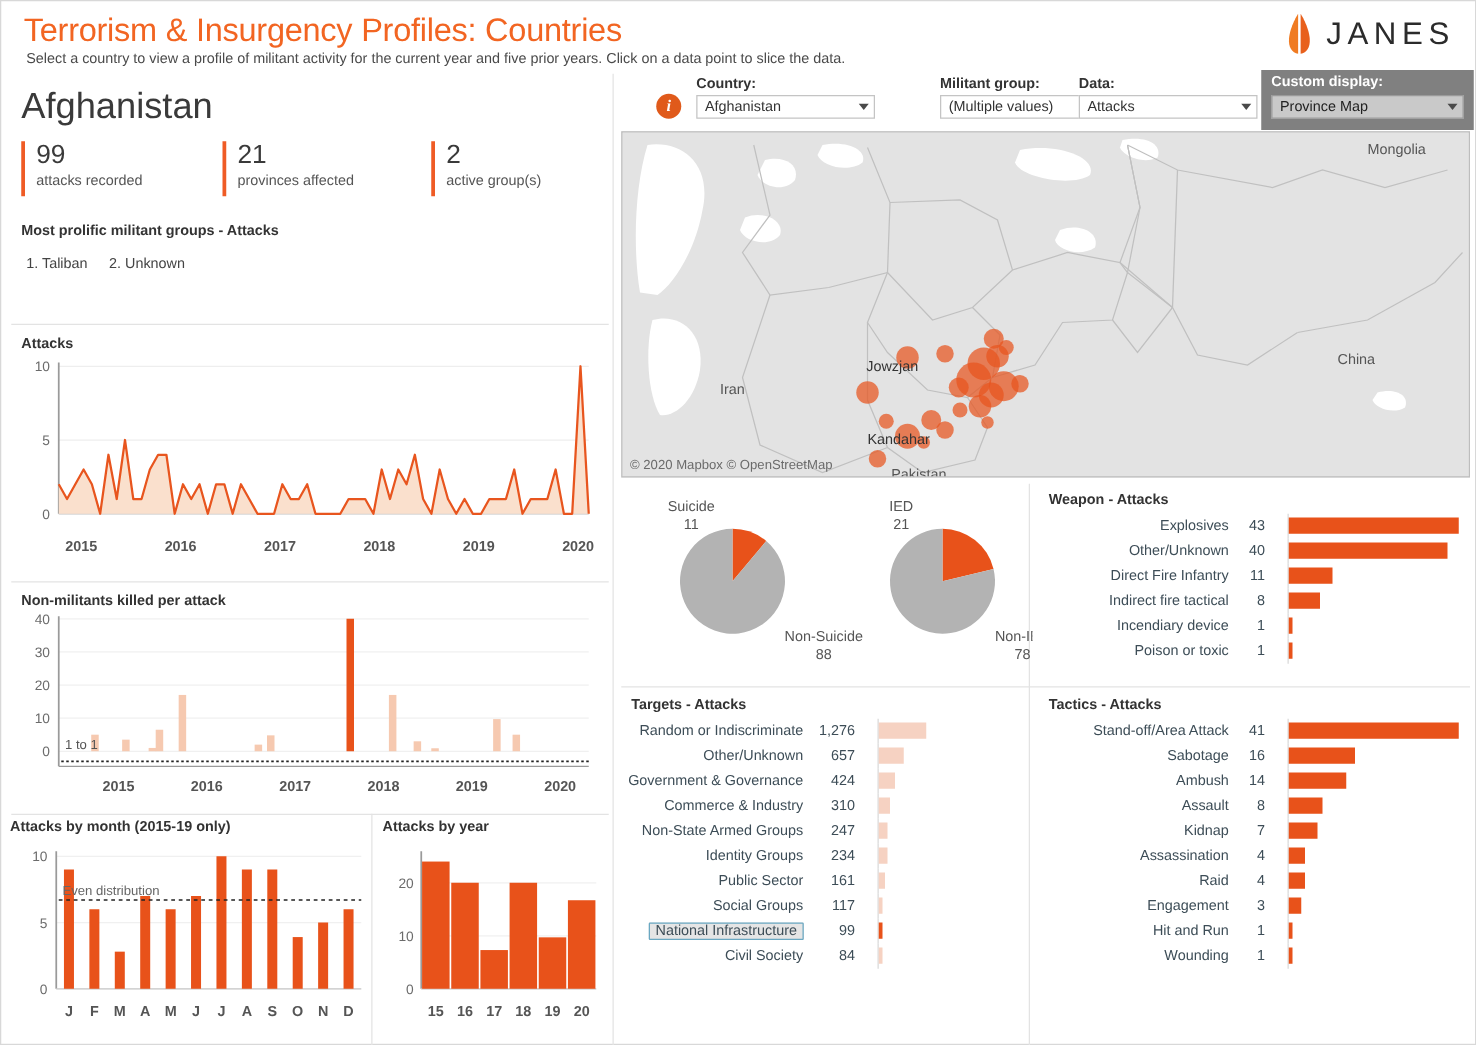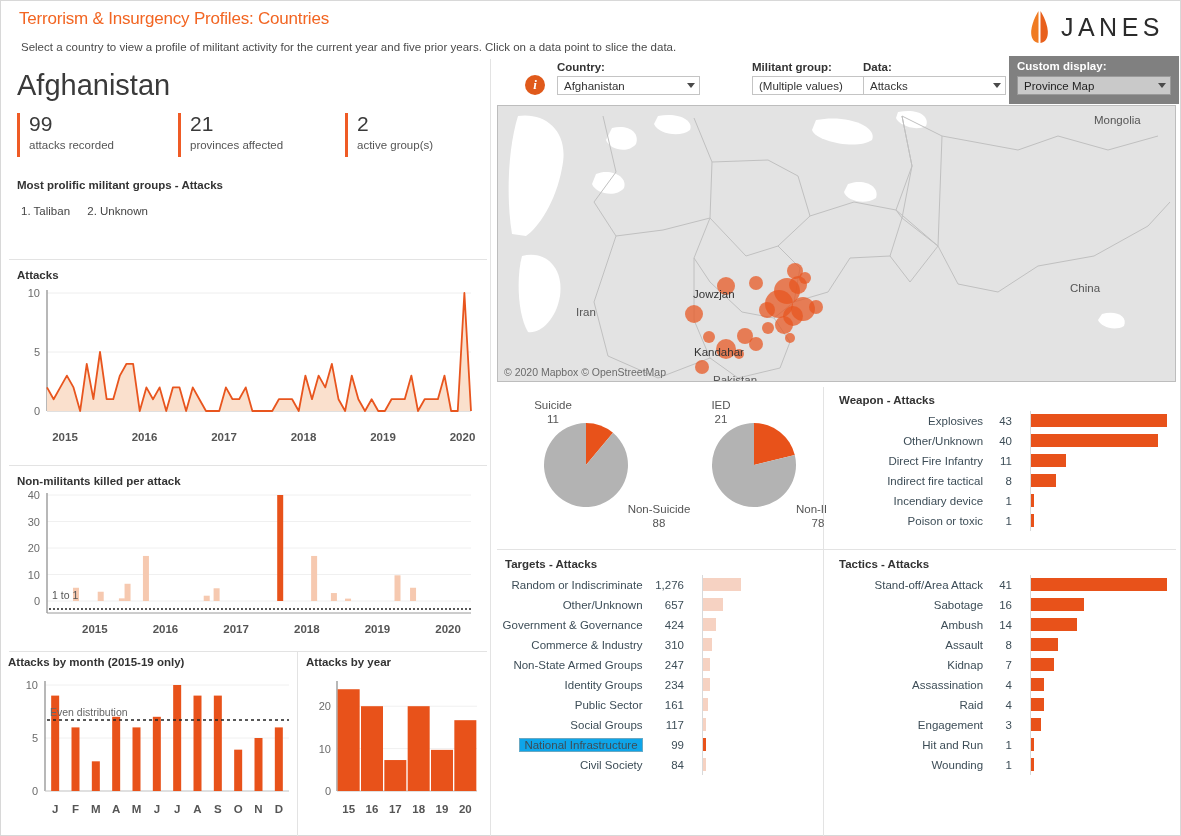--- a/index.html
+++ b/index.html
@@ -8,21 +8,21 @@
     font-family:"Liberation Sans", sans-serif;
     color:#333333;
     overflow:hidden;
     position:relative;
   }
   #root{position:absolute;inset:0;background:#fff;border:1px solid #d8d8d8;box-sizing:border-box;}
 
   
   .title{
     position:absolute;left:18px;top:8px;
-    font-size:17px;color:#F26522;letter-spacing:-0.2px;font-weight:400;
+    font-size:26px;color:#F26522;letter-spacing:-0.2px;font-weight:400;
     white-space:nowrap;
   }
   .subtitle{
     position:absolute;left:20px;top:40px;
     font-size:11.5px;color:#4a4a4a;white-space:nowrap;
   }
   .logo-wrap{position:absolute;right:16px;top:8px;display:flex;align-items:center;gap:9px;}
   .logo-mark{width:24px;height:36px;position:relative;}
   .logo-text{font-size:25px;letter-spacing:4.5px;color:#2b2b2b;font-weight:400;}
 
@@ -462,21 +462,21 @@
         </div>
       </div>
       <div class="hbar-row" style="height: 20px;">
         <div class="hbar-label" style="width: 162px;">Social Groups</div>
         <div class="hbar-value" style="width: 40px;">117</div>
         <div class="hbar-track" style="width: 118px; flex: 0 0 auto;">
           <div class="hbar-fill" style="width: 3.47955px; background: rgb(246, 210, 194);"></div>
         </div>
       </div>
       <div class="hbar-row" style="height: 20px;">
-        <div class="hbar-label" style="width: 162px;"><span class="hl-box" style="background: #0ea5e9;">National Infrastructure</span></div>
+        <div class="hbar-label" style="width: 162px;"><span class="hl-box" style="background: #e5e5e5;">National Infrastructure</span></div>
         <div class="hbar-value" style="width: 40px;">99</div>
         <div class="hbar-track" style="width: 118px; flex: 0 0 auto;">
           <div class="hbar-fill" style="width: 3px; background: rgb(232, 82, 26);"></div>
         </div>
       </div>
       <div class="hbar-row" style="height: 20px;">
         <div class="hbar-label" style="width: 162px;">Civil Society</div>
         <div class="hbar-value" style="width: 40px;">84</div>
         <div class="hbar-track" style="width: 118px; flex: 0 0 auto;">
           <div class="hbar-fill" style="width: 2.5px; background: rgb(246, 210, 194);"></div>

